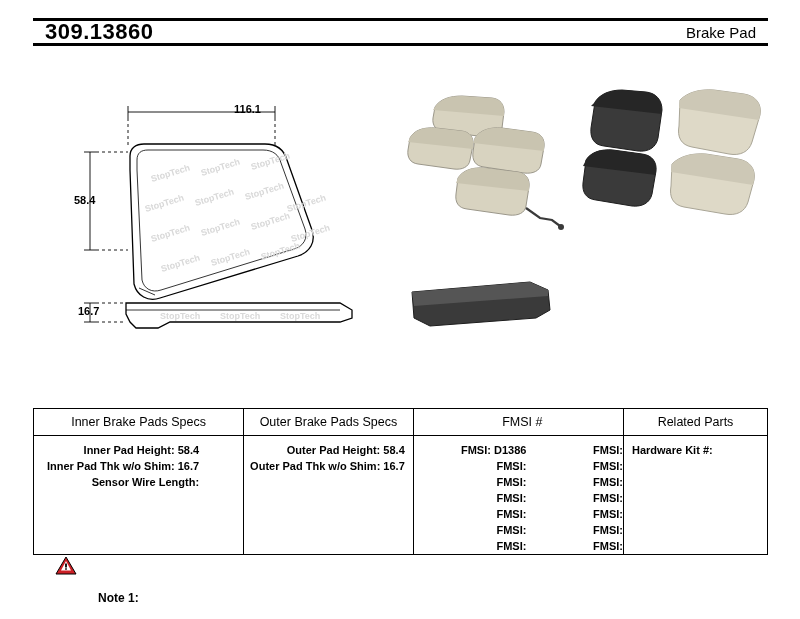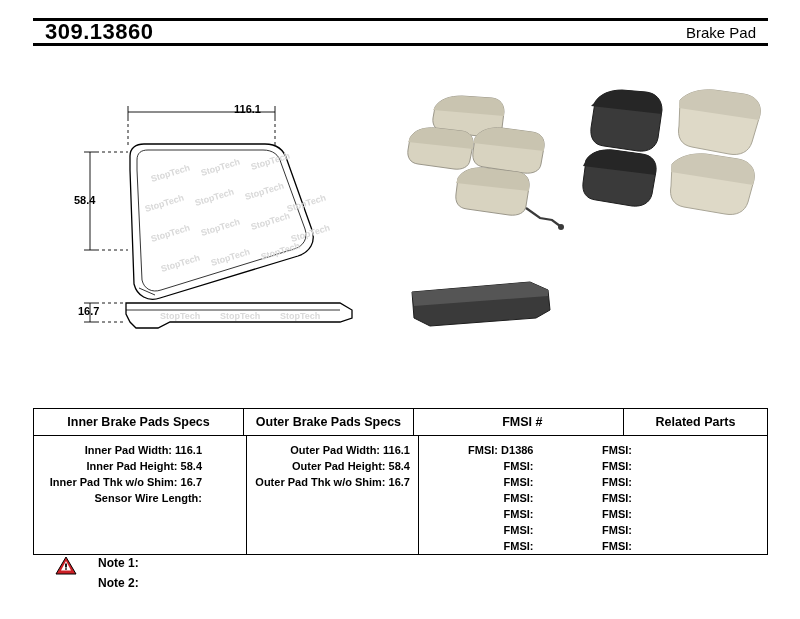--- a/index.html
+++ b/index.html
@@ -74,21 +74,21 @@
     border: 1.5px solid #000;
     box-sizing: border-box;
   }
   .spec-head {
     display: flex;
     border-bottom: 1.5px solid #000;
     height: 26px;
   }
   .spec-head > div {
     font-size: 12.5px;
-    font-weight: bold;
+    font-weight: normal;
     display: flex;
     align-items: center;
     justify-content: center;
     box-sizing: border-box;
     border-right: 1.5px solid #000;
   }
   .spec-head > div:last-child { border-right: none; }
 
   .spec-body {
     display: flex;
@@ -141,20 +141,21 @@
     position: absolute;
     left: 55px;
     top: 553px;
     width: 300px;
   }
   .note-line {
     font-size: 12px;
     font-weight: bold;
     line-height: 20px;
     padding-left: 43px;
+    margin-top: 35px;
   }
   .warn-icon {
     position: absolute;
     left: 0px;
     top: 3px;
     width: 22px;
     height: 19px;
   }
 
   svg { display: block; }
@@ -305,28 +306,26 @@
     <div class="spec-head">
       <div class="col-inner">Inner Brake Pads Specs</div>
       <div class="col-outer">Outer Brake Pads Specs</div>
       <div class="col-fmsi">FMSI #</div>
       <div class="col-related">Related Parts</div>
     </div>
 
     <div class="spec-body">
 
       <div class="col-inner">
-        <div class="spec-row">Inner Pad Width: 116.1</div>
         <div class="spec-row">Inner Pad Height: 58.4</div>
         <div class="spec-row">Inner Pad Thk w/o Shim: 16.7</div>
         <div class="spec-row">Sensor Wire Length:</div>
       </div>
 
       <div class="col-outer">
-        <div class="spec-row" style="padding-right:8px;">Outer Pad Width: 116.1</div>
         <div class="spec-row" style="padding-right:8px;">Outer Pad Height: 58.4</div>
         <div class="spec-row" style="padding-right:8px;">Outer Pad Thk w/o Shim: 16.7</div>
       </div>
 
       <div class="col-fmsi">
         <div class="fmsi-grid">
           <div class="fmsi-col">
             <div class="fmsi-row">FMSI:  D1386</div>
             <div class="fmsi-row">FMSI:</div>
             <div class="fmsi-row">FMSI:</div>
@@ -340,20 +339,23 @@
             <div class="fmsi-row">FMSI:</div>
             <div class="fmsi-row">FMSI:</div>
             <div class="fmsi-row">FMSI:</div>
             <div class="fmsi-row">FMSI:</div>
             <div class="fmsi-row">FMSI:</div>
             <div class="fmsi-row">FMSI:</div>
           </div>
         </div>
       </div>
 
+      <div class="col-related">
+        <div class="related-row">Hardware Kit #:</div>
+      </div>
     </div>
   </div>
 
   <div class="notes">
     <svg class="warn-icon" viewBox="0 0 22 19">
       <path d="M11 1 L21 18 L1 18 Z" fill="#cc2026" stroke="#000000" stroke-width="1"></path>
       <path d="M11 5 L16 14.5 L6 14.5 Z" fill="#ffffff" stroke="none"></path>
       <rect x="10.1" y="7.5" width="1.8" height="4" fill="#000000"></rect>
       <rect x="10.1" y="12.3" width="1.8" height="1.4" fill="#000000"></rect>
     </svg>

